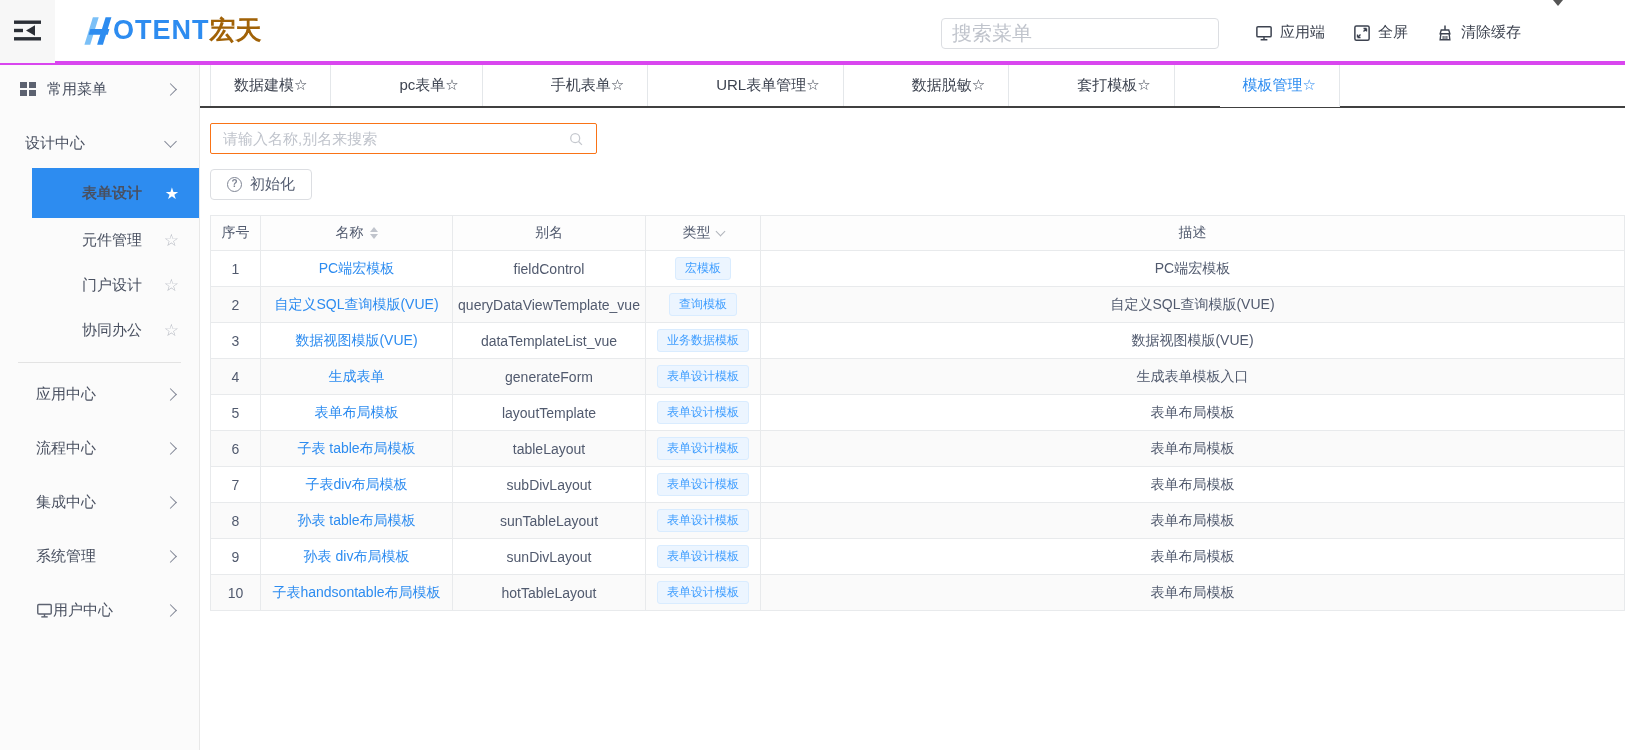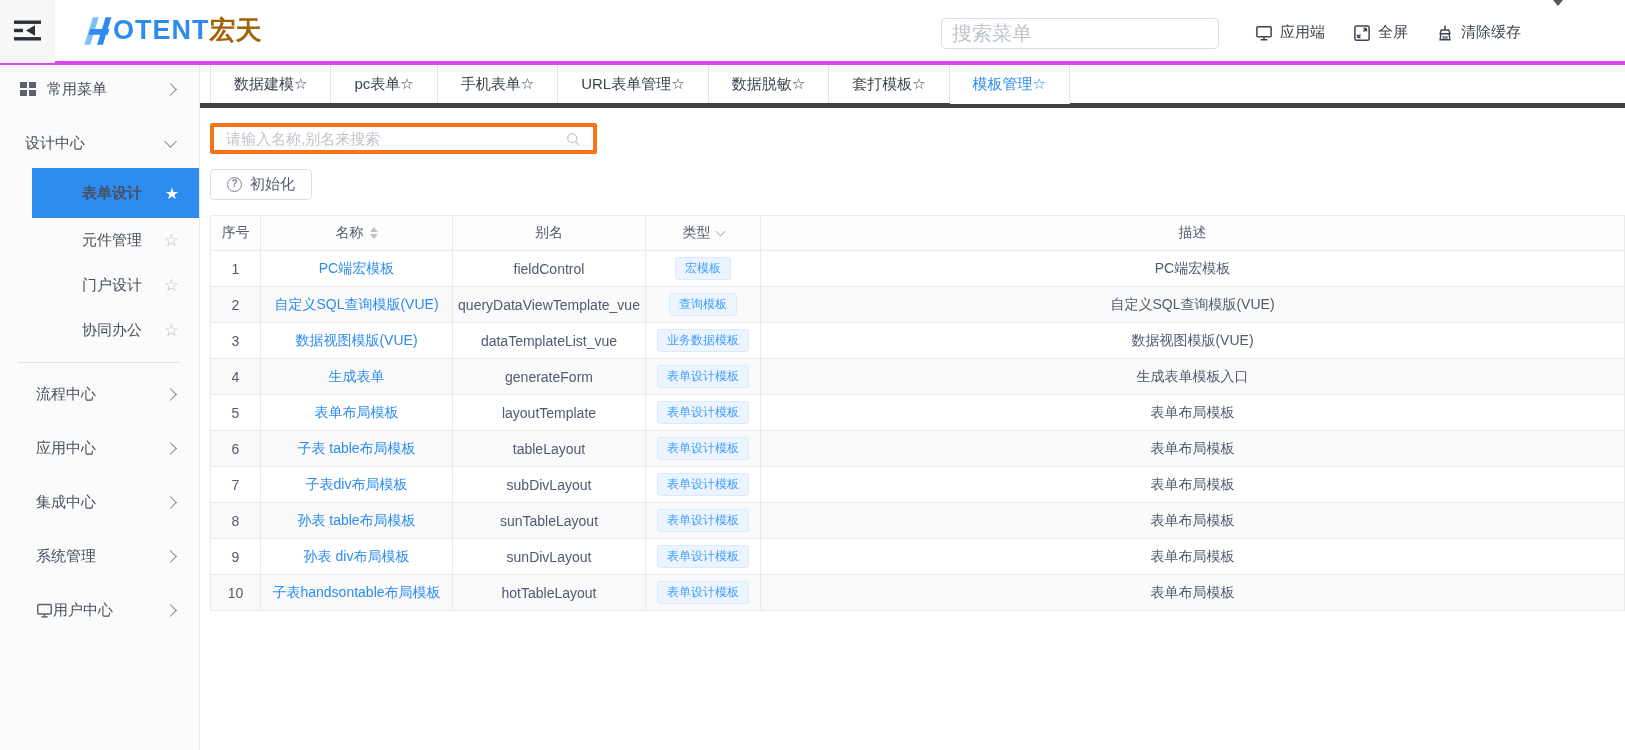--- a/index.html
+++ b/index.html
@@ -46,28 +46,28 @@
     margin-right:24px; flex:none; }
   .chev.right { transform:rotate(-45deg); }
   .chev.down  { transform:rotate(45deg); margin-top:-4px; }
   .star-outline { font-size:17px; color:#b8bcc4; margin-right:20px; }
   .star-filled  { font-size:16px; color:#fff; margin-right:20px; }
   .grid-ic { width:15px; height:15px; flex:none; display:grid; grid-template-columns:7px 7px; gap:1.5px; }
   .grid-ic i { width:7px; height:6.5px; background:#5c6270; }
 
   
   .main { position:absolute; left:200px; top:65px; width:1425px; height:685px; background:#fff; }
-  .tabbar { height:43px; display:flex; border-bottom:5px solid #404040; padding-left:10px; }
+  .tabbar { height:43px; display:flex; border-bottom:2px solid #404040; padding-left:10px;gap:45px; }
   .tab { display:flex; align-items:center; padding:0 23px; font-size:15px; color:#3d4350;
     border-right:1px solid #e4e7ea; cursor:pointer; background:#fff; }
   .tab:first-child { border-left:1px solid #e4e7ea; }
   .tab.active { color:#2d8cf0; position:relative; margin-bottom:-1px; border-bottom:1px solid #fff; }
 
   .toolbar-search { position:absolute; left:10px; top:58px; width:387px; height:31px;
-    border:4px solid #f97316; border-radius:2px; display:flex; align-items:center; padding:0 12px; background:#fff; }
+    border:1px solid #f97316; border-radius:2px; display:flex; align-items:center; padding:0 12px; background:#fff; }
   .toolbar-search input { flex:1; border:none; outline:none; font-size:15px; background:transparent;
     color:#515a6e; font-family:"Liberation Sans","DejaVu Sans",sans-serif; }
   .toolbar-search input::placeholder { color:#c0c4cc; }
 
   .init-btn { position:absolute; left:10px; top:104px; height:31px; padding:0 16px;
     border:1px solid #dcdee2; border-radius:4px; background:#fff; display:flex; align-items:center; gap:8px;
     font-size:15px; color:#515a6e; cursor:pointer; font-family:"Liberation Sans","DejaVu Sans",sans-serif; }
   .q-circle { width:15px; height:15px; border:1.4px solid #808695; border-radius:50%; color:#808695;
     font-size:10px; line-height:12px; text-align:center; font-weight:bold; }
 
@@ -183,25 +183,25 @@
       <li class="mi-sub">
         <span class="label">门户设计</span>
         <span class="star-outline">☆</span>
       </li>
       <li class="mi-sub">
         <span class="label">协同办公</span>
         <span class="star-outline">☆</span>
       </li>
       <li class="divider"></li>
       <li class="mi-bottom">
+        <span class="label">应用中心</span>
+        <span class="chev right"></span>
+      </li>
+      <li class="mi-bottom">
         <span class="label">流程中心</span>
-        <span class="chev right"></span>
-      </li>
-      <li class="mi-bottom">
-        <span class="label">应用中心</span>
         <span class="chev right"></span>
       </li>
       <li class="mi-bottom">
         <span class="label">集成中心</span>
         <span class="chev right"></span>
       </li>
       <li class="mi-bottom">
         <span class="label">系统管理</span>
         <span class="chev right"></span>
       </li>

